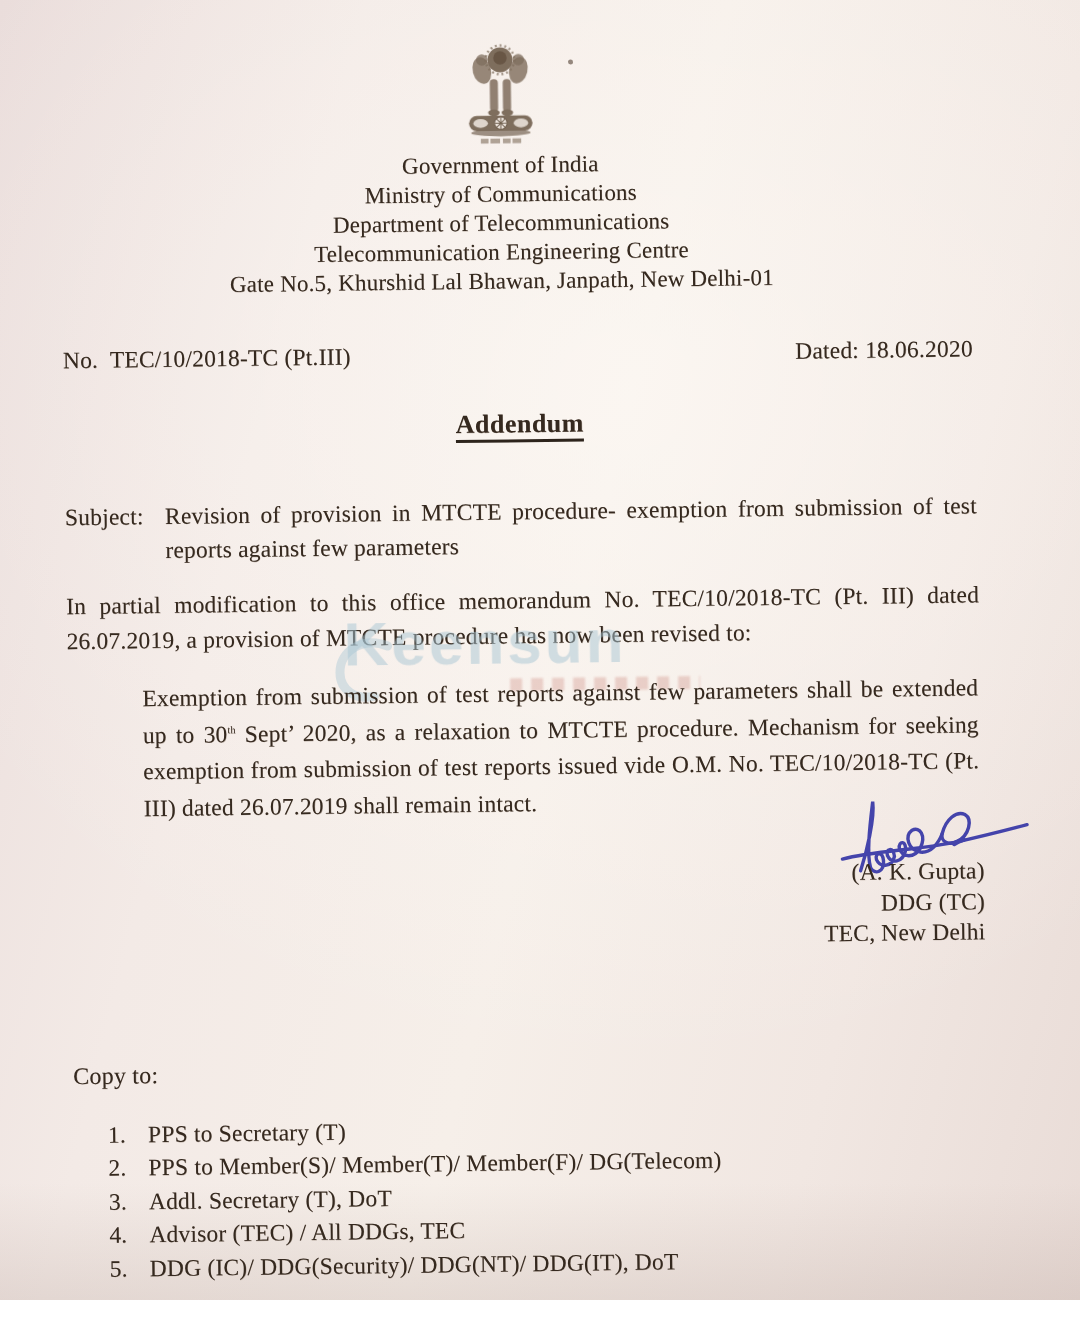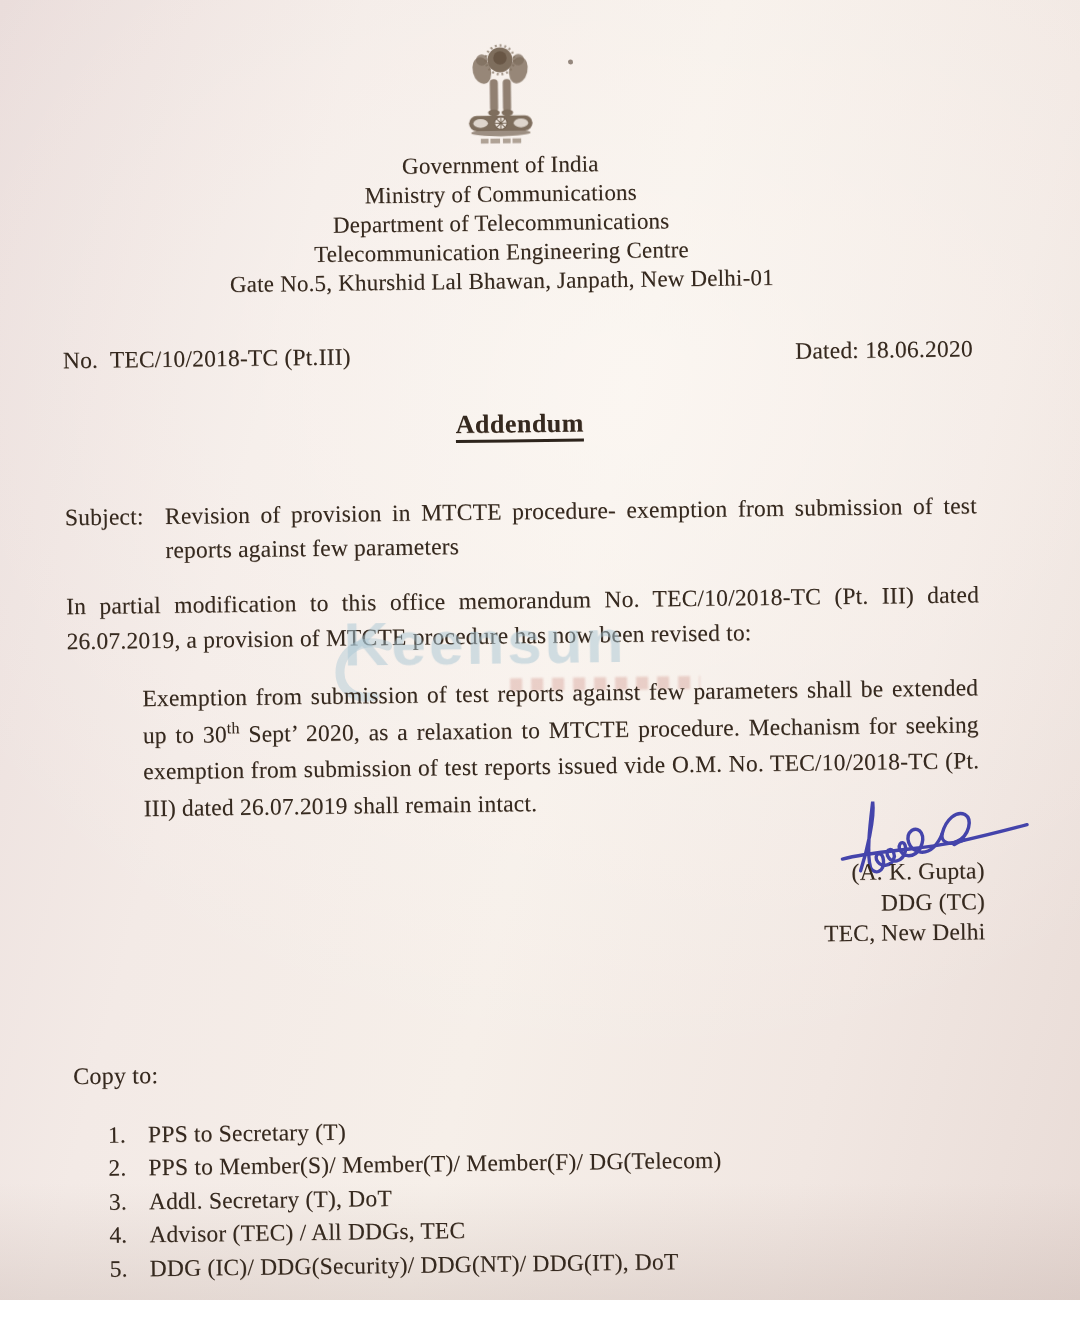--- a/index.html
+++ b/index.html
@@ -102,21 +102,21 @@
   }
   .para-revision {
     position: absolute;
     left: 140px; top: 675px;
     width: 836px;
     font-size: 23.5px;
     line-height: 36.5px;
     text-align: justify;
   }
   .para-revision sup {
-    font-size: 16px;
+    font-size: 10px;
     vertical-align: super;
     line-height: 0;
   }
 
   
   .watermark {
     position: absolute;
     left: 342px; top: 606px;
     pointer-events: none;
   }

